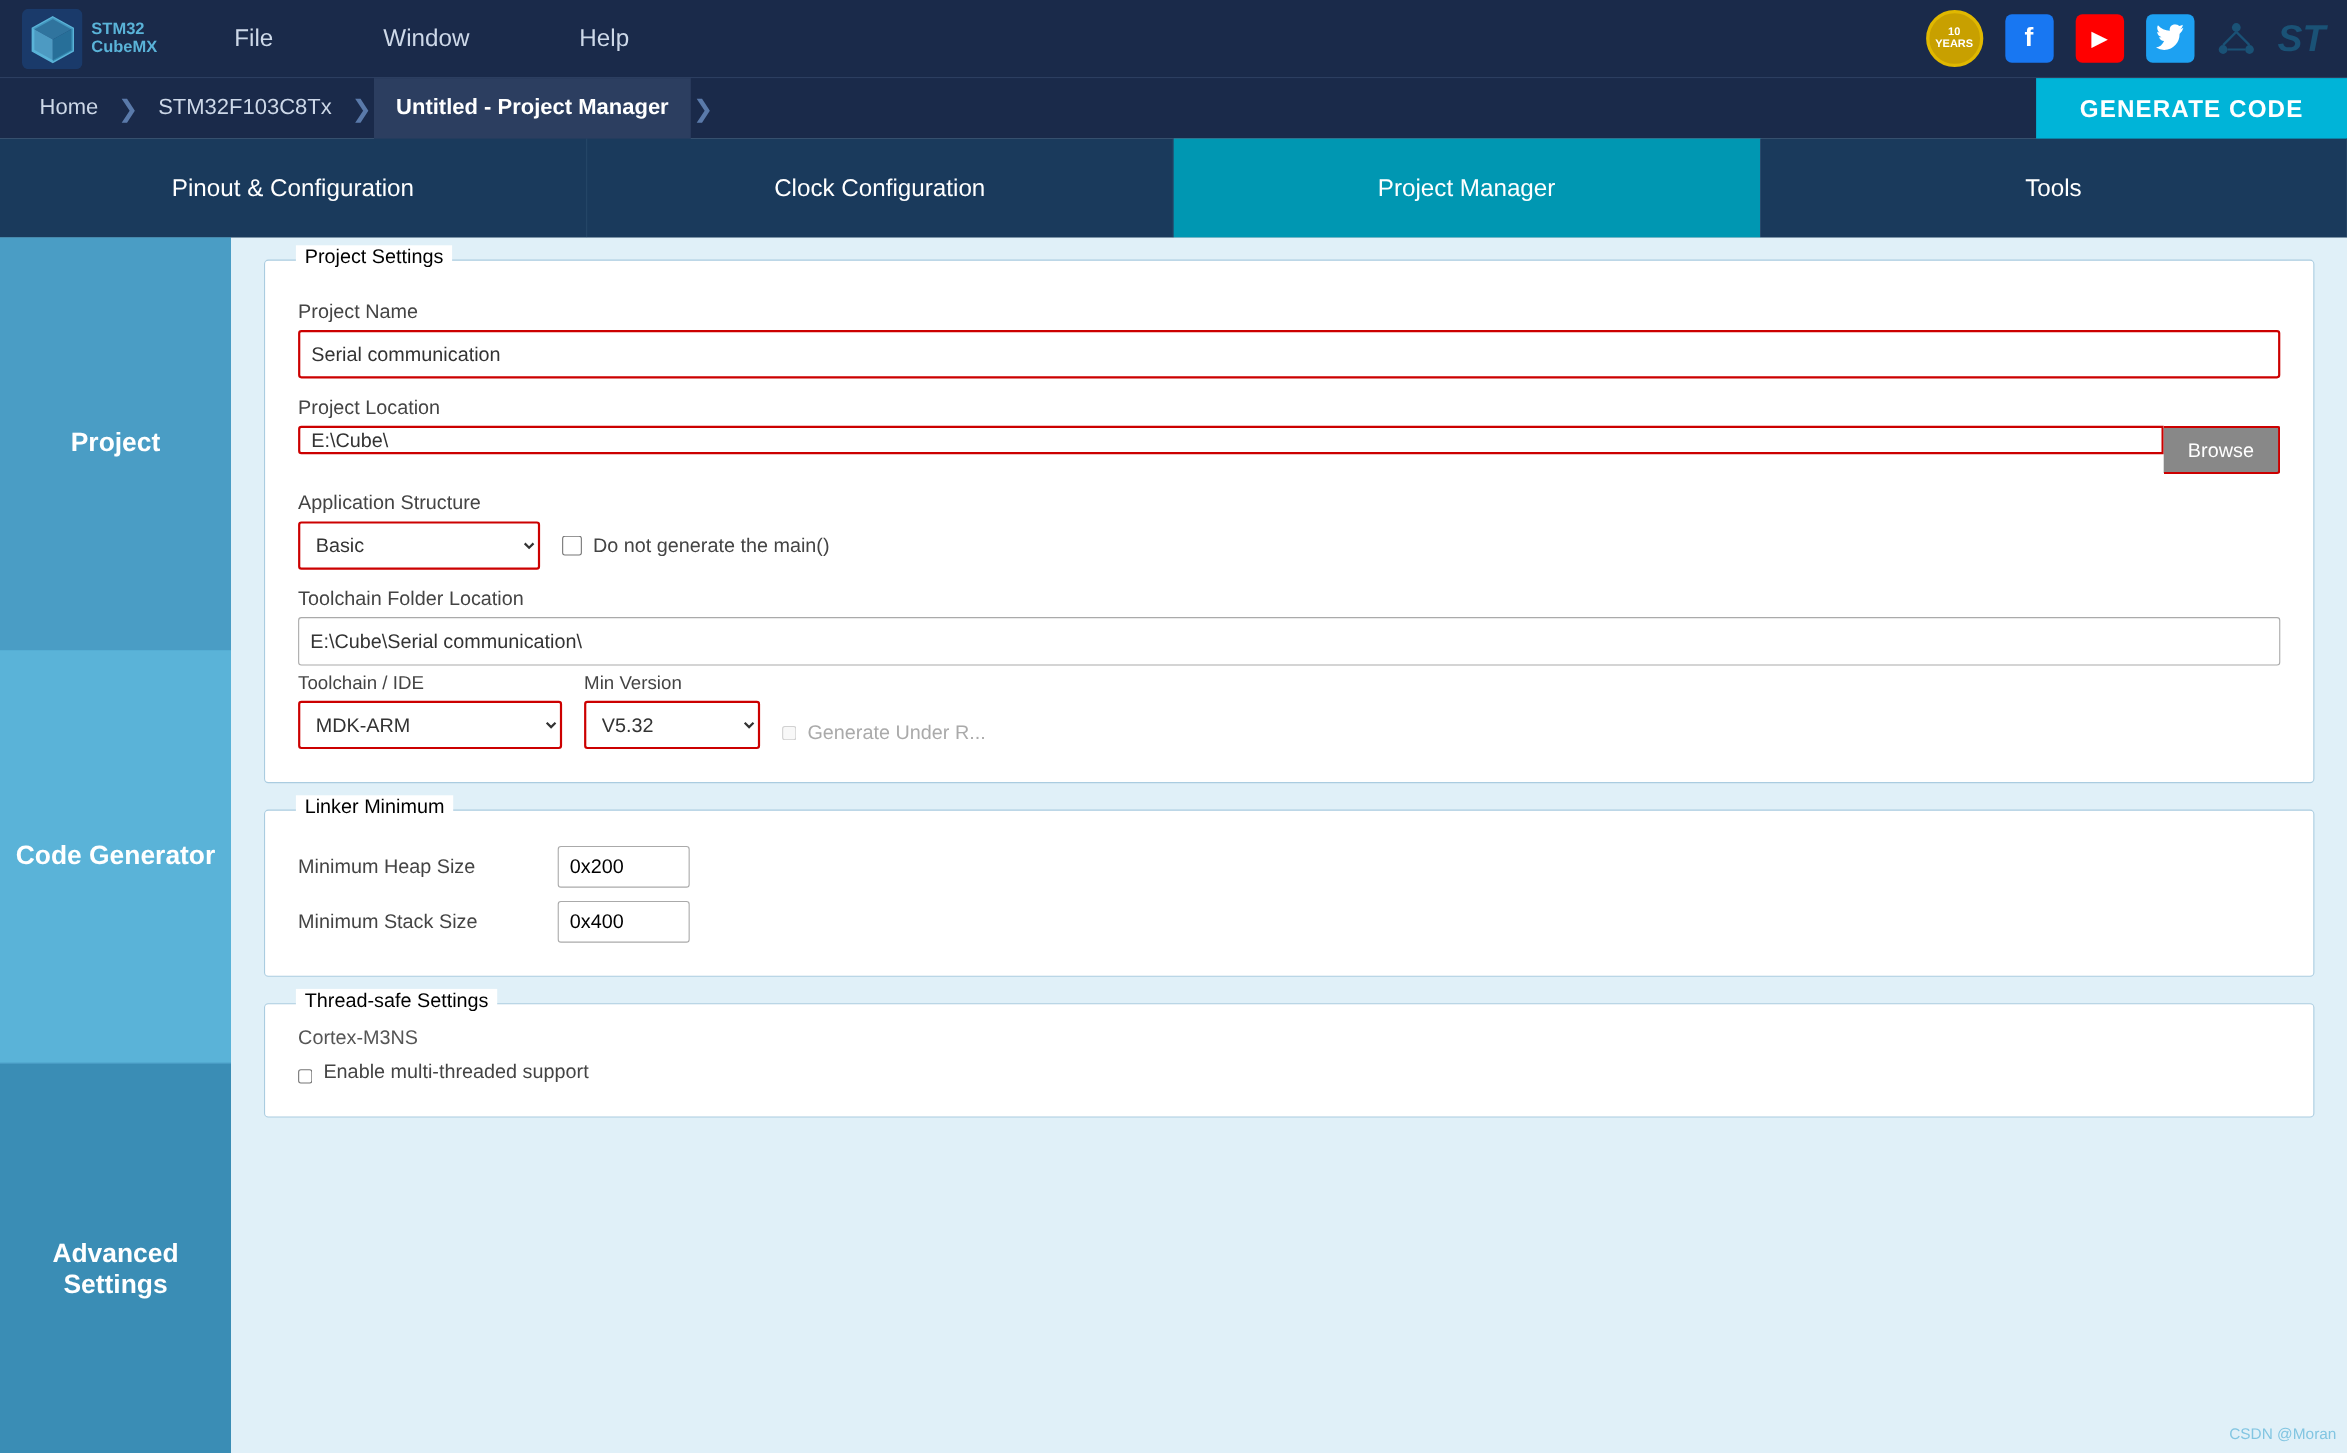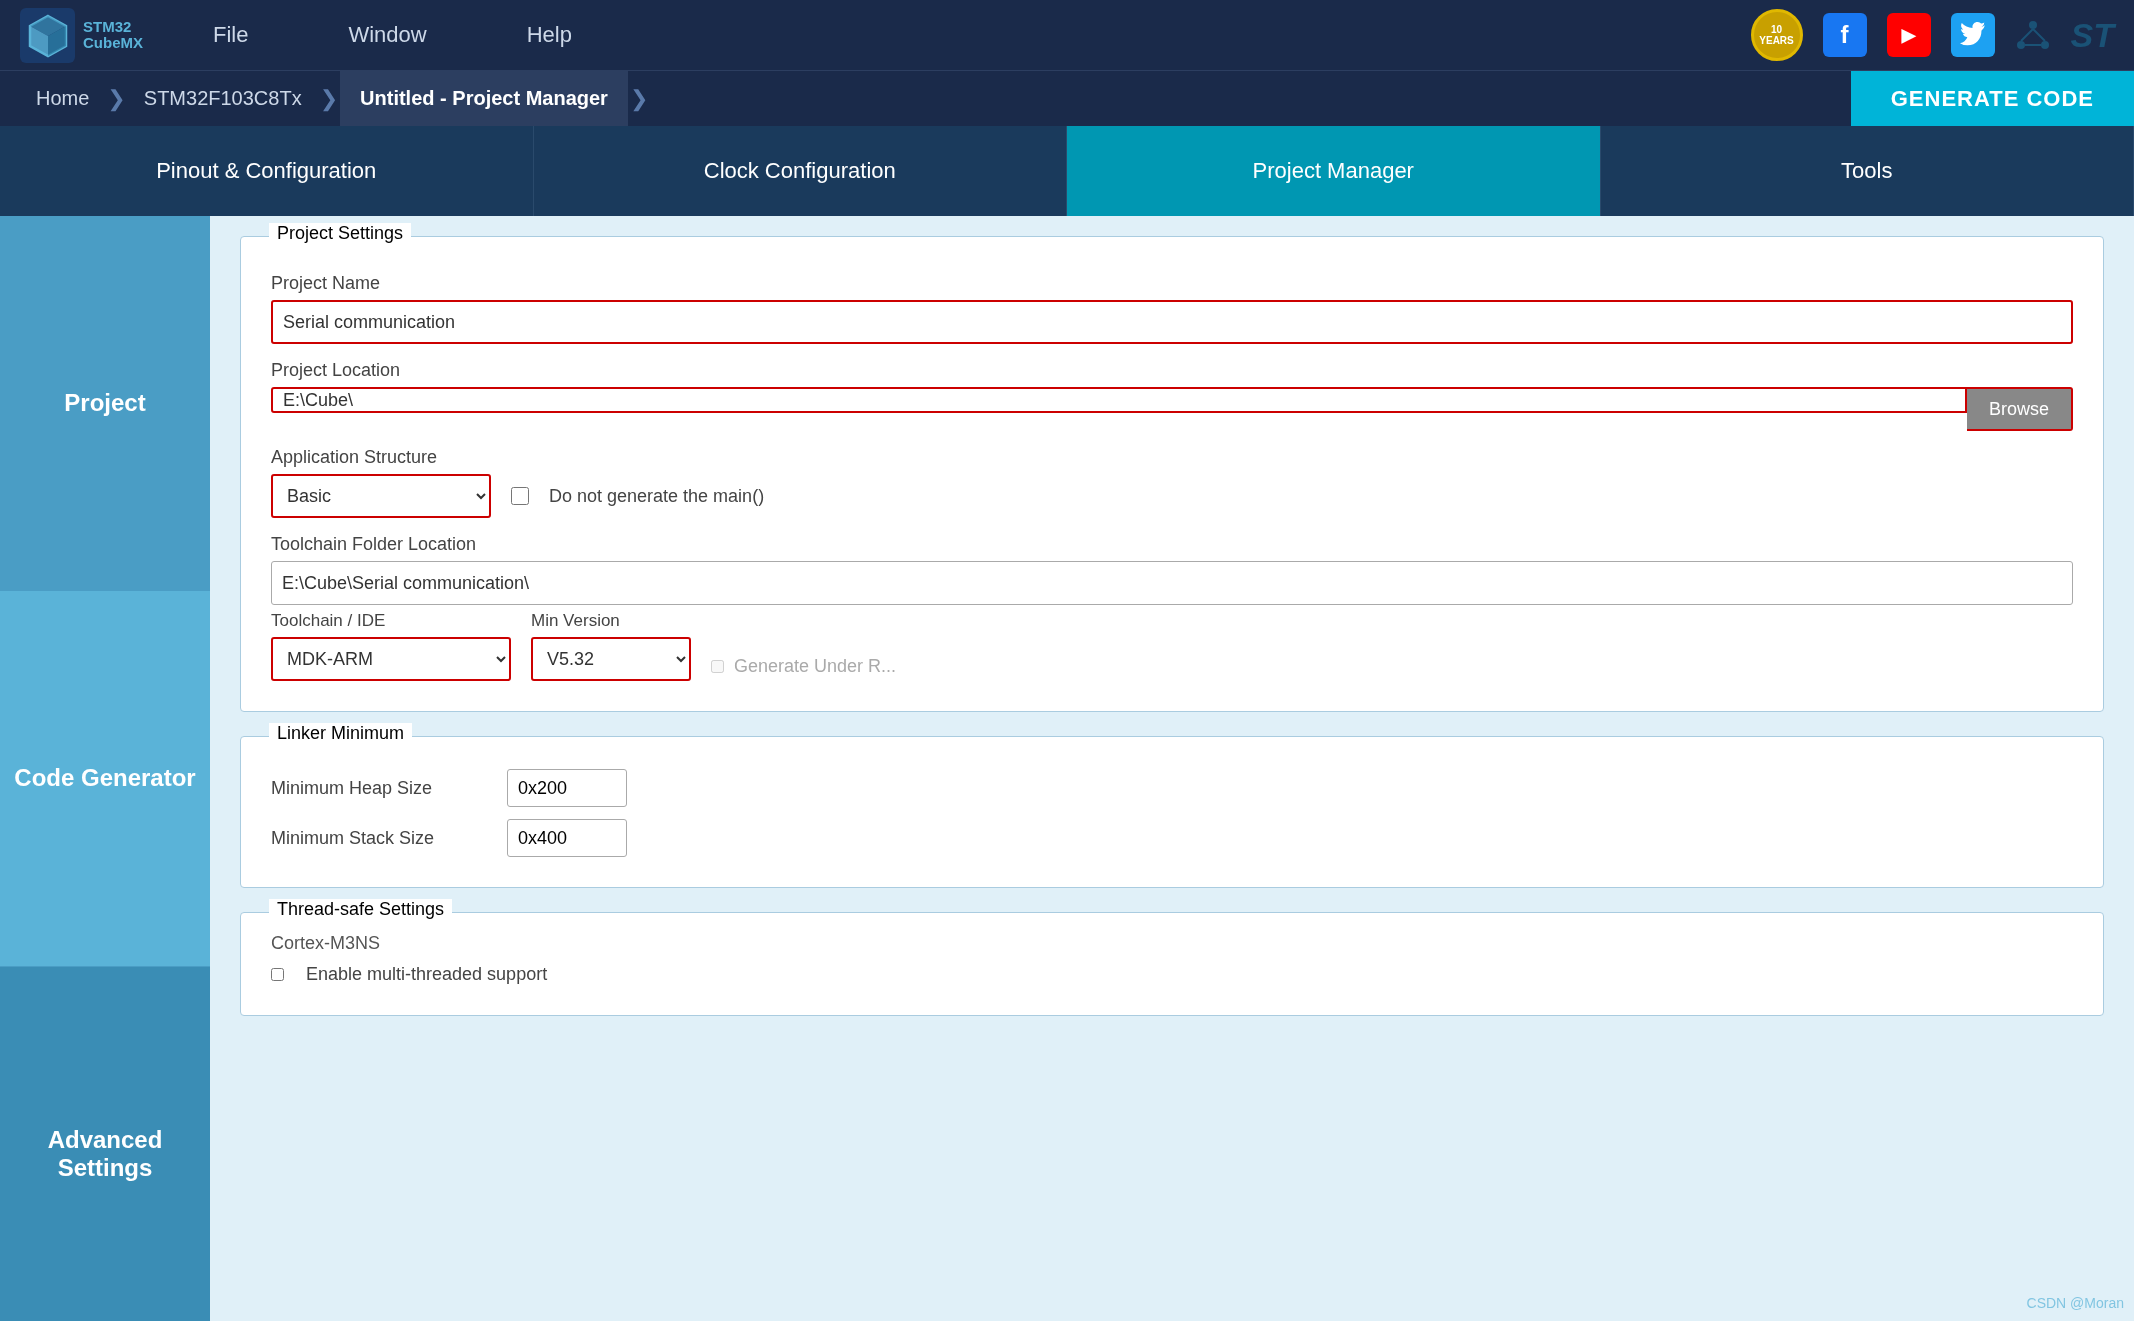--- a/index.html
+++ b/index.html
@@ -263,21 +263,21 @@
       font-size: 18px;
       padding: 0 10px;
       background: white;
       color: #333;
       width: 220px;
       cursor: pointer;
     }
     .checkbox-label {
       display: flex;
       align-items: center;
-      gap: 20px;
+      gap: 10px;
       font-size: 18px;
       color: #444;
       cursor: pointer;
     }
     .checkbox-label input {
       width: 18px;
       height: 18px;
     }
 
     .toolchain-row {
@@ -349,22 +349,22 @@
     }
 
     
     .thread-item {
       font-size: 18px;
       color: #555;
       margin-bottom: 10px;
     }
     .thread-check-label {
       display: flex;
-      align-items: center;
-      gap: 22px;
+      align-items: flex-end;
+      gap: 10px;
       font-size: 18px;
       color: #444;
     }
 
     
     .cert-badge {
       width: 52px;
       height: 52px;
       border-radius: 50%;
       background: #c8a000;

